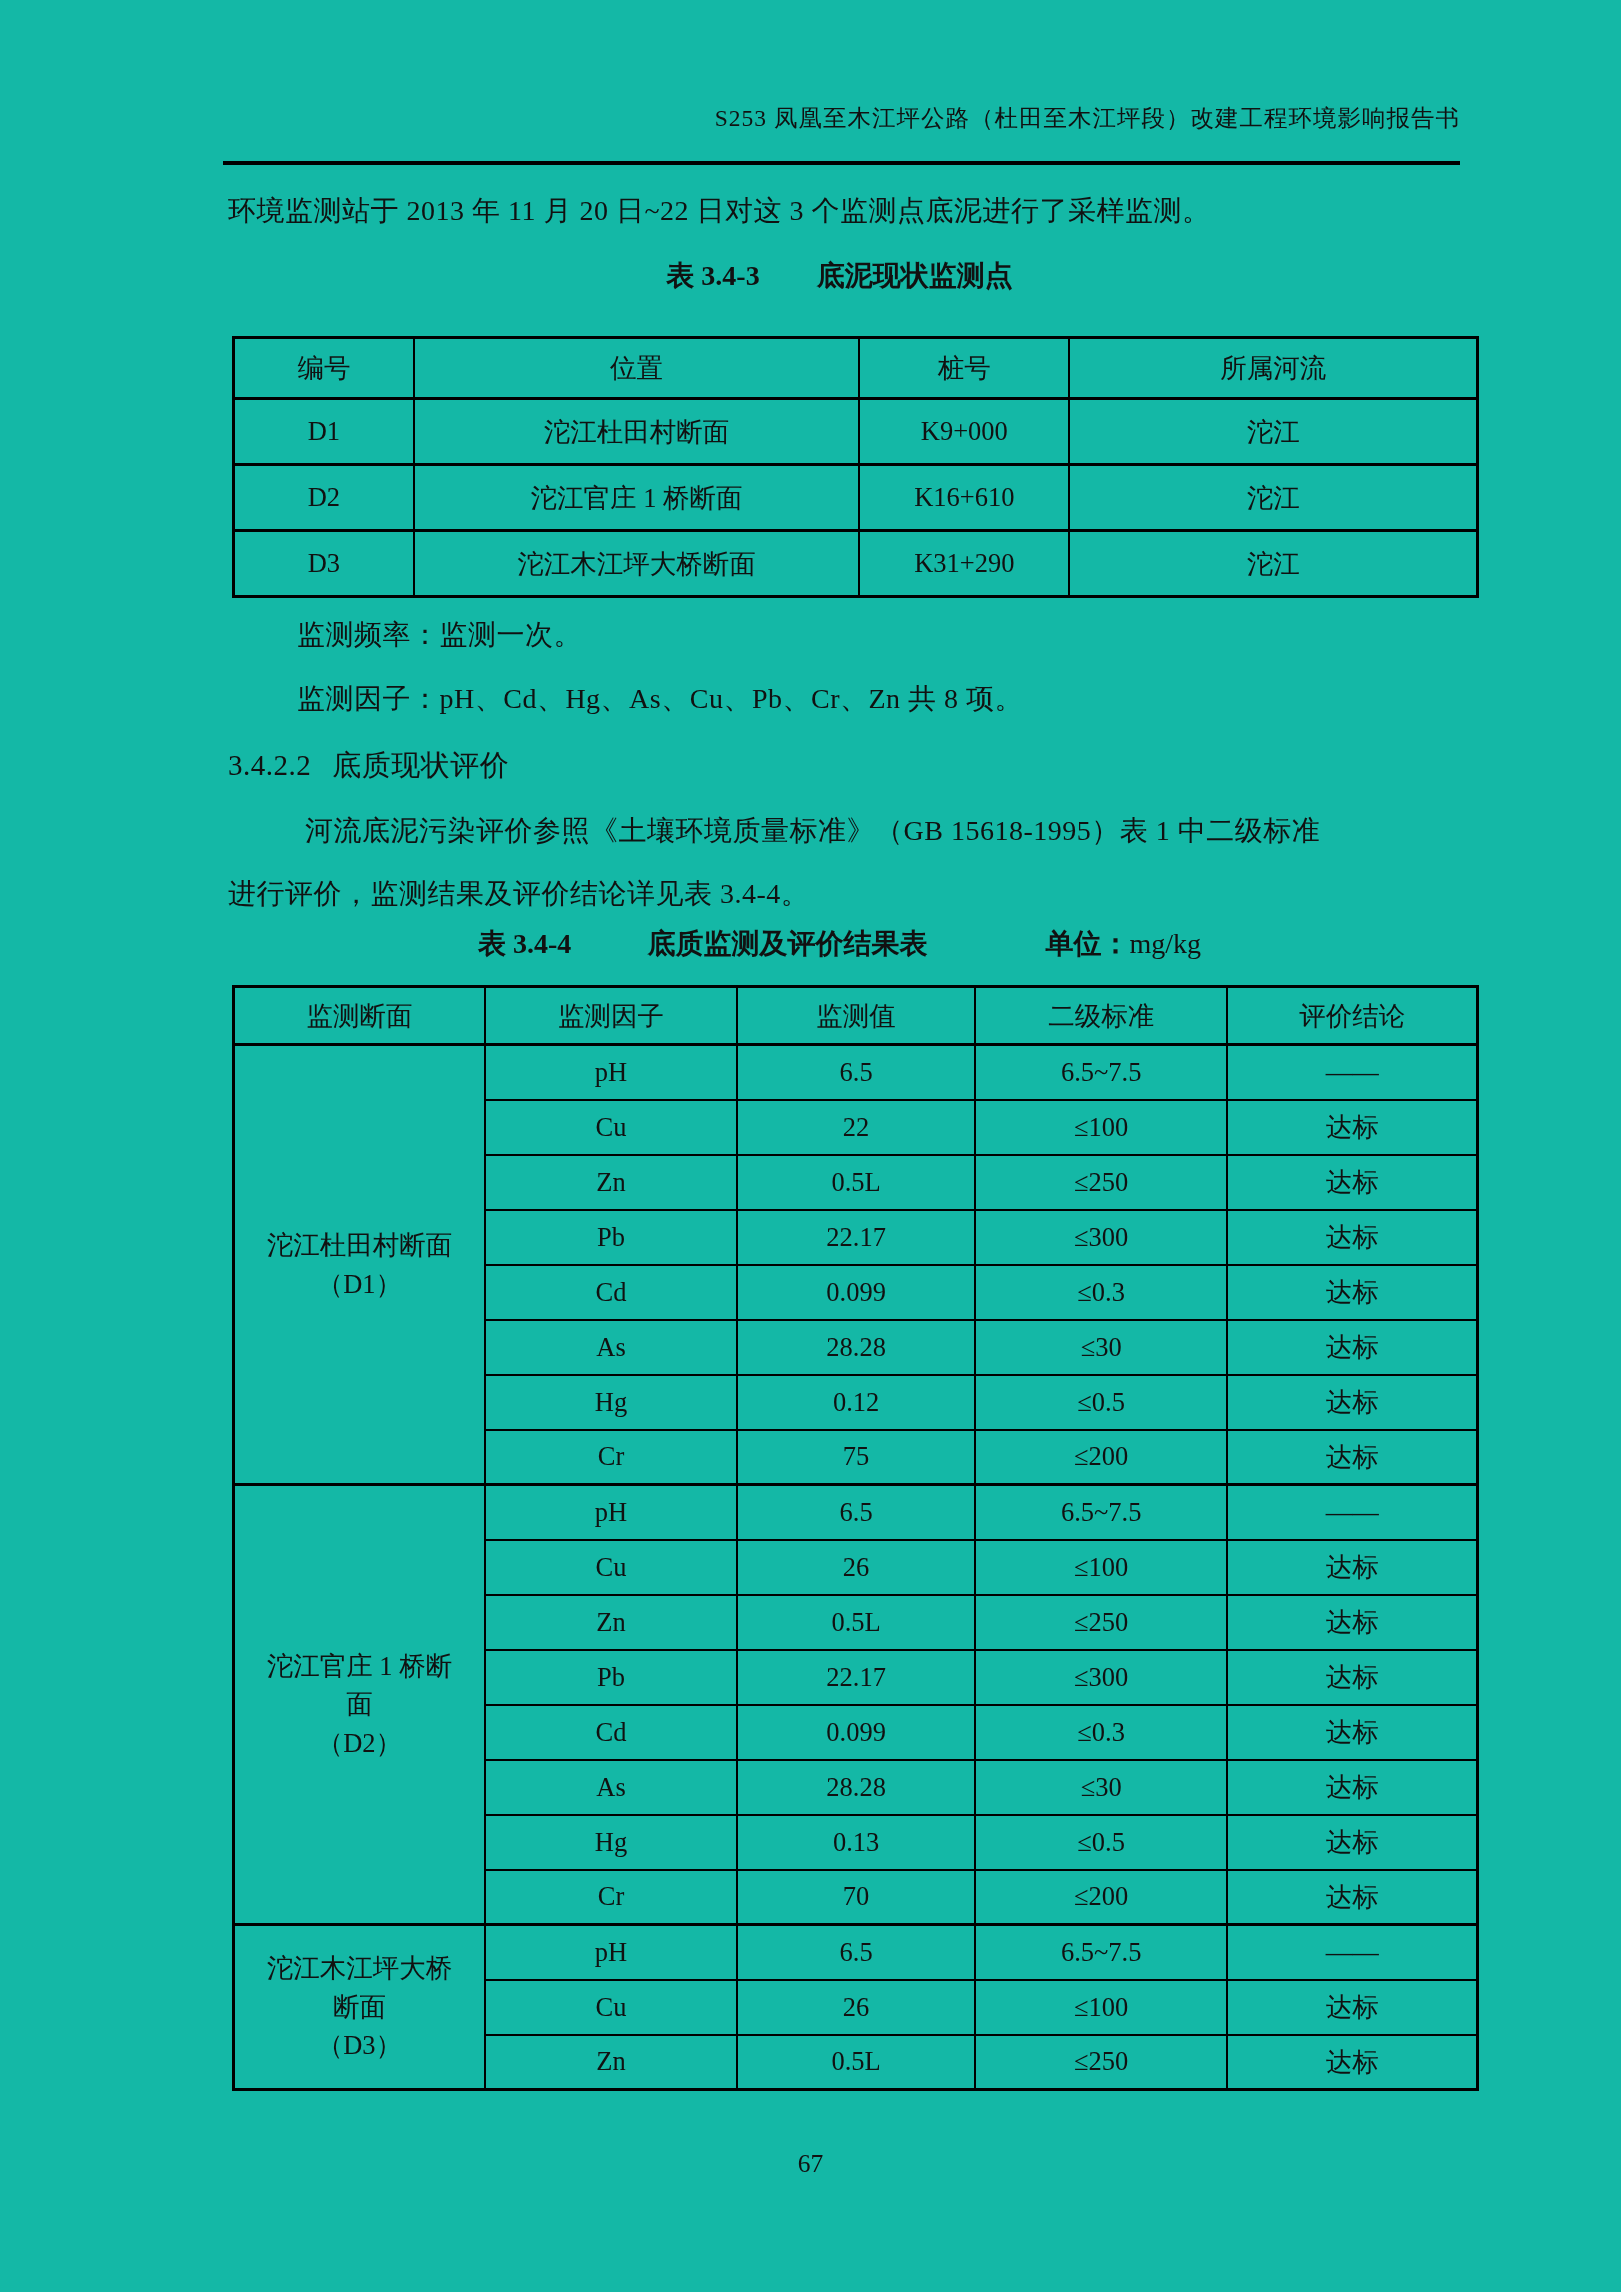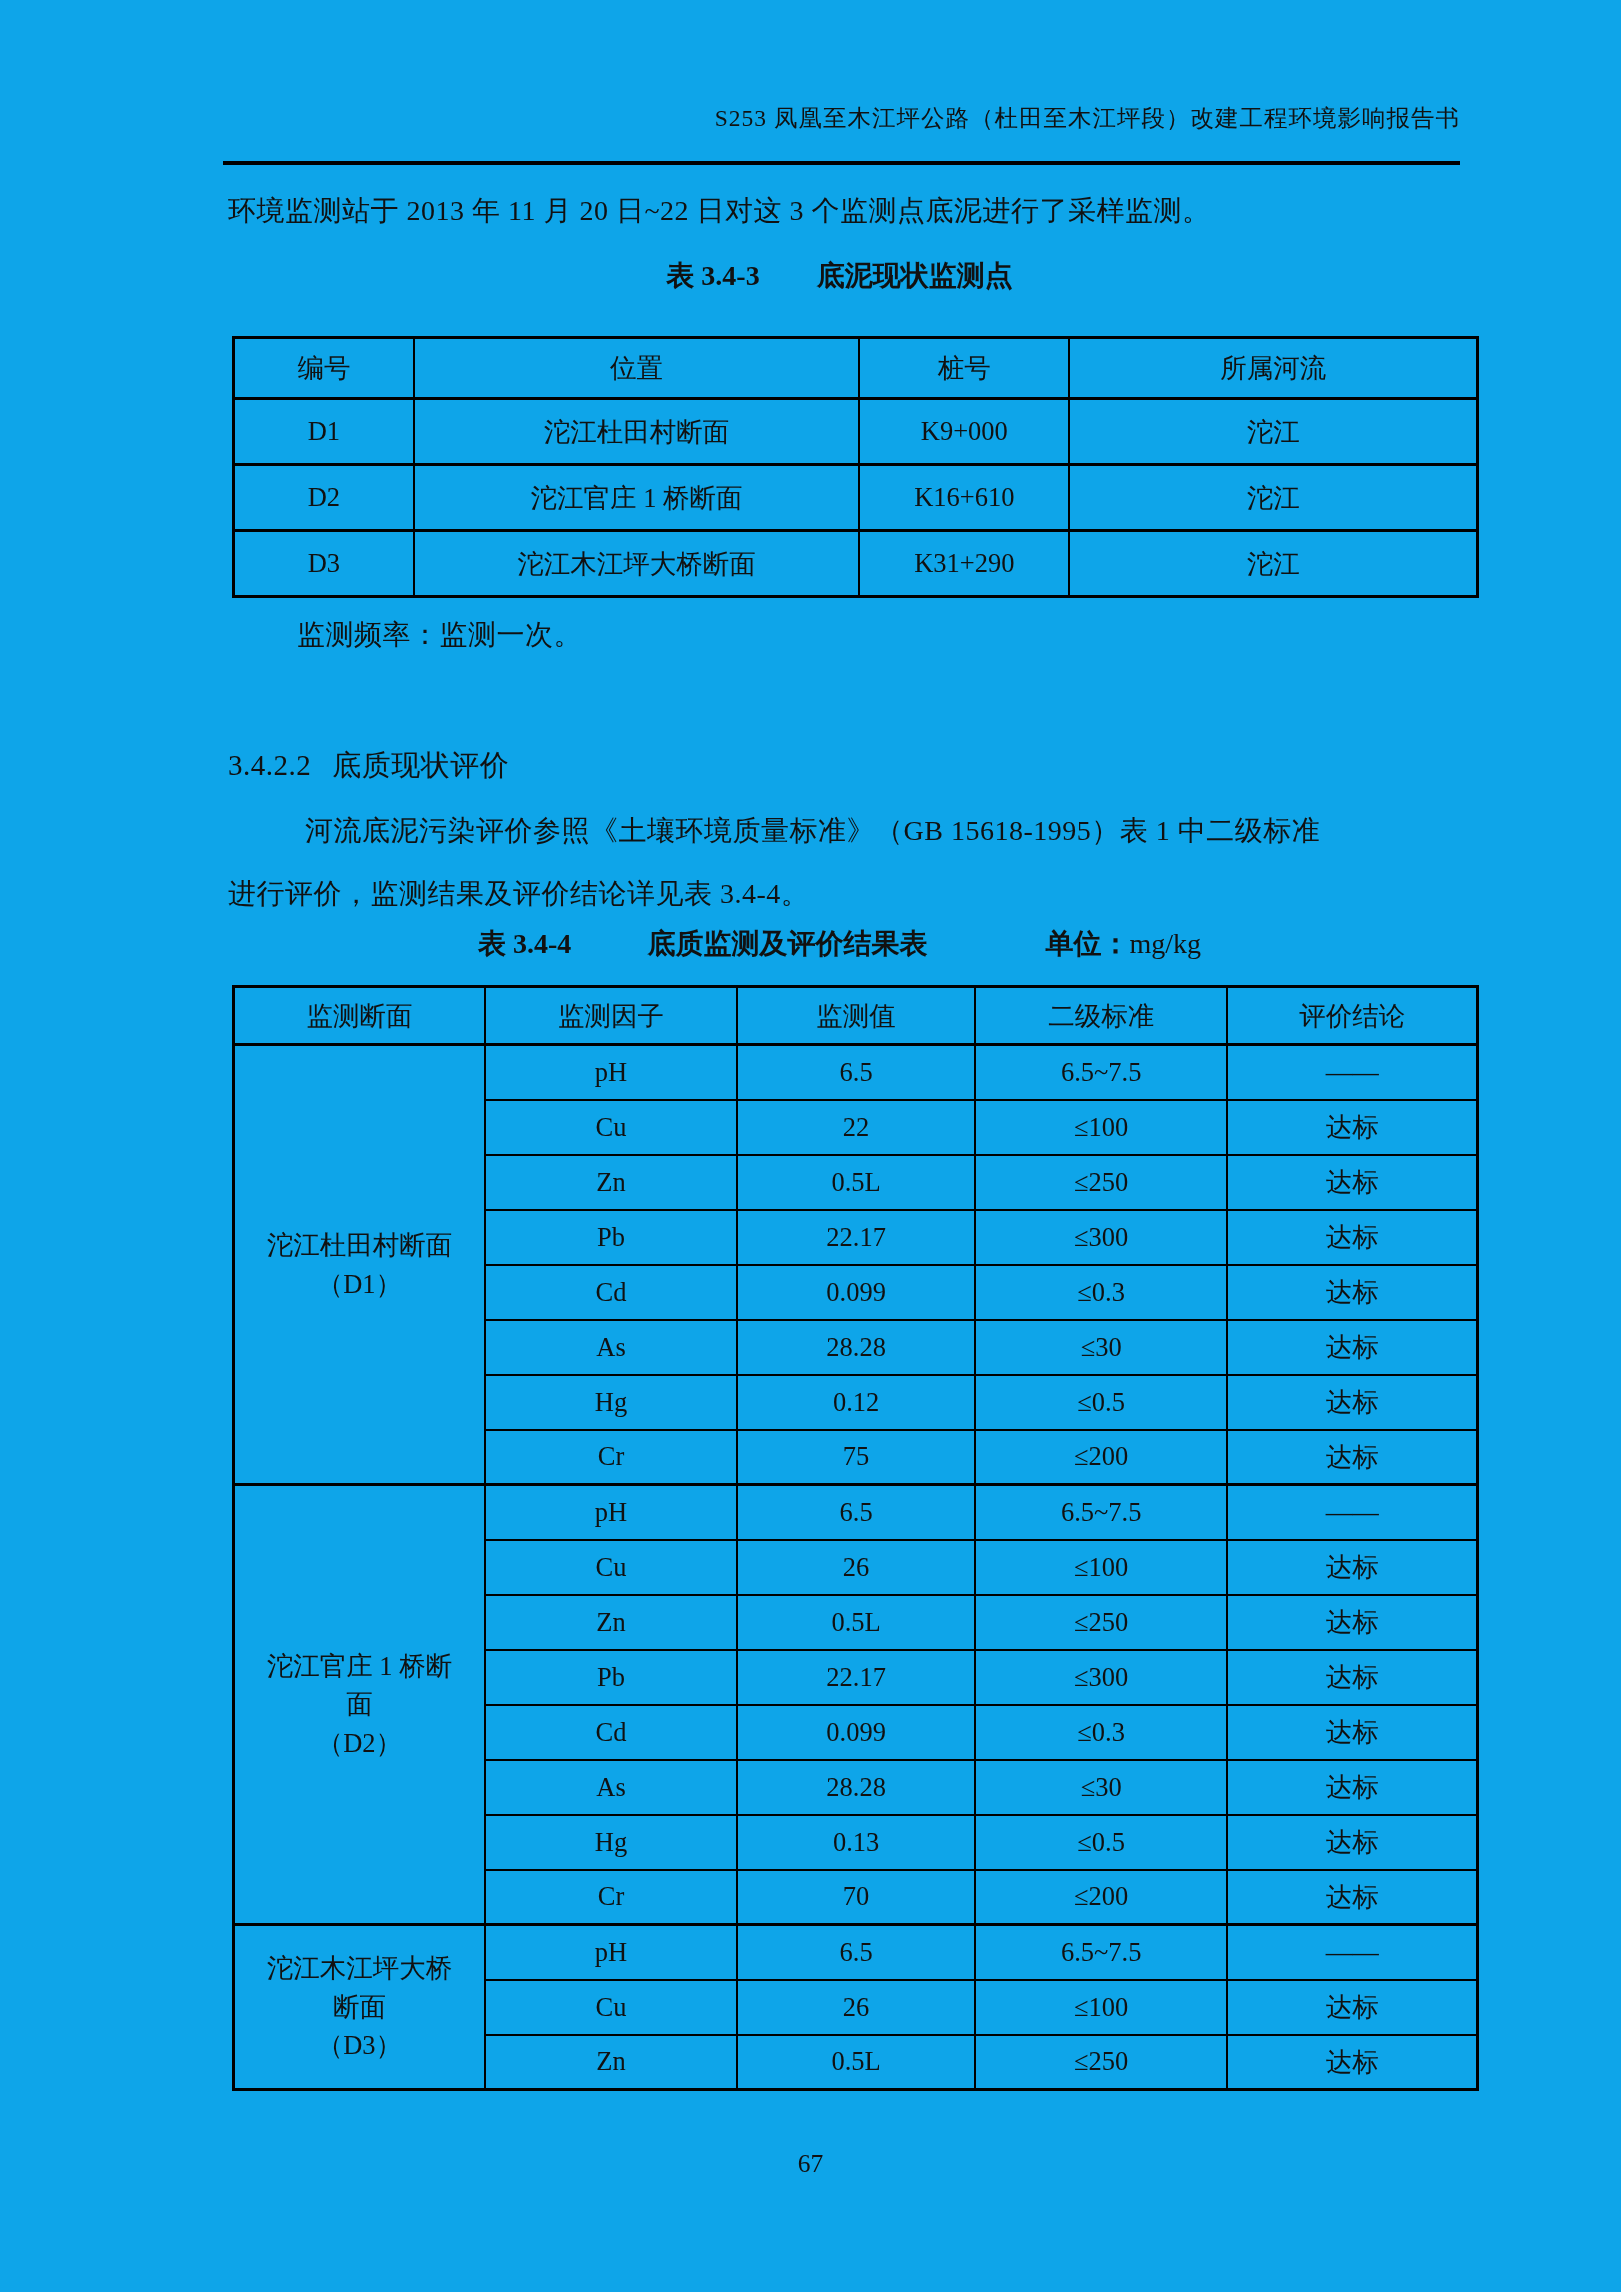--- a/index.html
+++ b/index.html
@@ -1,21 +1,21 @@
 <!DOCTYPE html>
 <html><head>
 <meta charset="utf-8">
 <style>
   html, body { margin: 0; padding: 0; background: #e8e8e8; }
   .page {
     position: relative;
     width: 1621px;
     height: 2293px;
     margin: 0 auto;
-    background: #0ea5e9;
+    background: #14b8a6;
     color: #111;
     font-family: "Liberation Serif", "DejaVu Serif", serif;
     overflow: hidden;
   }
   
   .doc-header {
     position: absolute;
     left: 223px; top: 102px; width: 1237px;
     text-align: right;
     font-size: 23.5px;
@@ -133,20 +133,21 @@
             <td>D3</td>
             <td>沱江木江坪大桥断面</td>
             <td>K31+290</td>
             <td>沱江</td>
           </tr>
         </tbody>
     </table>
   </div>
 
   <div class="body-line freq">监测频率：监测一次。</div>
+  <div class="body-line factors">监测因子：pH、Cd、Hg、As、Cu、Pb、Cr、Zn 共 8 项。</div>
 
   <div class="body-line sec-head">
     <span class="sec-num">3.4.2.2</span><span>底质现状评价</span>
   </div>
 
   <div class="body-line p2l1">河流底泥污染评价参照《土壤环境质量标准》（GB 15618-1995）表 1 中二级标准</div>
   <div class="body-line p2l2">进行评价，监测结果及评价结论详见表 3.4-4。</div>
 
   <div class="caption cap2">
     <span>表 3.4-4</span>

